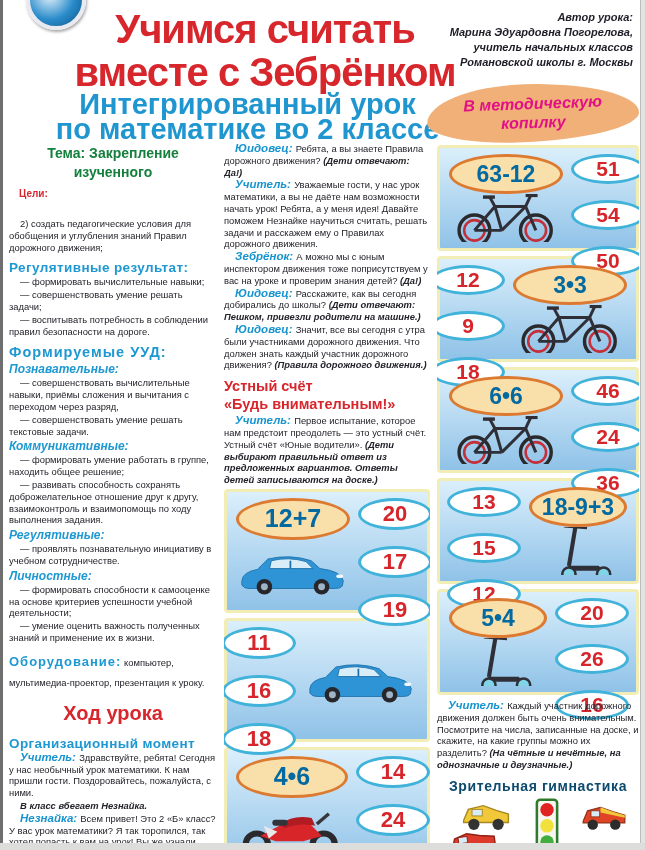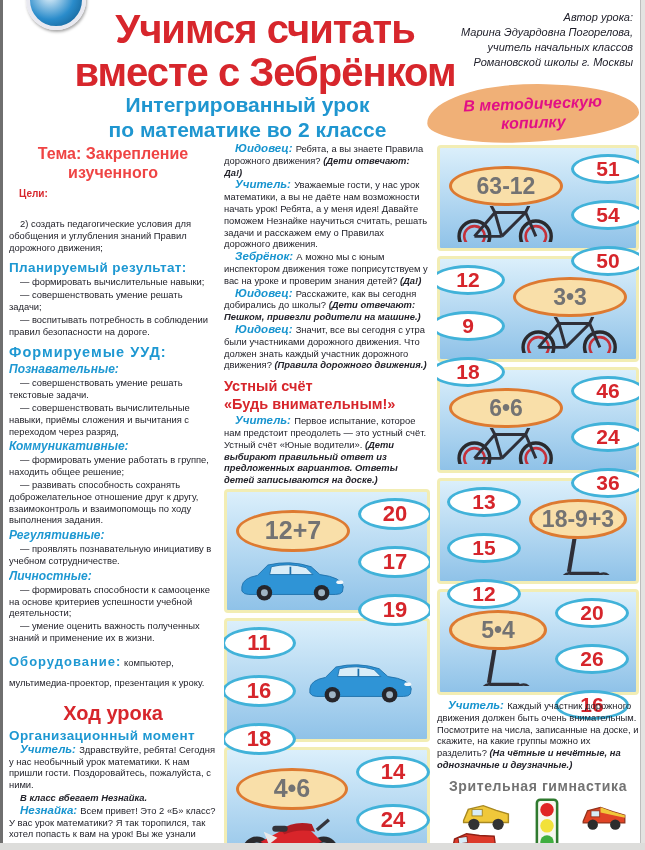--- a/index.html
+++ b/index.html
@@ -11,57 +11,57 @@
   .edge-bottom { position:absolute; left:0; right:0; bottom:0; height:7px; background:#dddddb; z-index:9; }
 
   
   .header { position:absolute; left:0; top:0; width:645px; height:140px; }
   .logo { position:absolute; left:26px; top:-30px; width:60px; height:60px; border-radius:50%;
           background:radial-gradient(circle at 38% 40%, #eaf5fc, #2a8ccb 55%, #0b507f);
           border:4px solid #e9e9f0; box-shadow:1px 2px 3px rgba(0,0,0,.35); }
   .title { position:absolute; left:50px; top:8px; width:430px; text-align:center;
            color:#d7262c; font-weight:800; font-size:40px; line-height:43px; letter-spacing:-1px; }
   .author { position:absolute; right:12px; top:10px; width:225px; text-align:right;
-            font-style:italic; font-weight:normal; font-size:11px; line-height:15px; color:#1d1d28; }
+            font-style:italic; font-weight:bold; font-size:11px; line-height:15px; color:#1d1d28; }
   .subtitle { position:absolute; left:55px; top:92px; width:385px; text-align:center;
-              color:#1f96d0; font-weight:800; font-size:21px; line-height:25px; }
+              color:#1f96d0; font-weight:800; font-size:29px; line-height:25px; }
   .badge { position:absolute; right:6px; top:84px; width:212px; height:58px;
            background:#f0b077; border-radius:46% 54% 58% 42% / 62% 55% 45% 38%;
            transform:rotate(-2deg); display:flex; align-items:center; justify-content:center; }
   .badge-inner { color:#e20f86; font-weight:800; font-style:italic; font-size:16px; line-height:19px; text-align:center; }
 
   
   .cols { position:absolute; left:0; right:0; top:140px; bottom:0; display:grid;
           grid-template-columns:208px 206px 202px; gap:7px; padding:0 9px; overflow:hidden; }
   .col { overflow:hidden; }
 
-  h2.red-center { color:#ef4444; font-size:16px; line-height:19px; text-align:center; margin:4px 0 6px; font-weight:800; }
+  h2.red-center { color:#15803d; font-size:14px; line-height:19px; text-align:center; margin:4px 0 6px; font-weight:800; }
   h3.red { color:#d7262c; font-size:10px; margin:6px 0 19px; font-weight:800;padding-left:10px; }
   h3.blue { color:#1e98d2; font-size:13.5px; margin:7px 0 1px; font-weight:800; letter-spacing:.4px; }
   h3.blue.sp { letter-spacing:1px; font-size:14.5px; }
   h4.blue-i { color:#1e98d2; font-size:12px; font-style:italic; font-weight:800; margin:2px 0 0; }
-  .hod { color:#d7262c; font-size:20px; text-align:center; font-weight:800; margin:9px 0 3px; }
+  .hod { color:#d7262c; font-size:20px; text-align:center; font-weight:800; margin:9px 0 11px; }
   .count-head { color:#d7262c; font-size:14.5px; line-height:18px; font-weight:800; margin:6px 0 2px; }
-  .gym-head { color:#737373; font-size:14px; font-weight:800; letter-spacing:.6px; text-align:center; margin:7px 0 4px; }
+  .gym-head { color:#0c4a6e; font-size:14px; font-weight:800; letter-spacing:.6px; text-align:center; margin:7px 0 4px; }
 
   .para { font-size:9.4px; line-height:11.8px; text-indent:11px; margin:1px 0; }
   .para.stage .seg-paren, .seg-paren { font-weight:bold; font-style:italic; }
   .seg-speaker { color:#1794cf; font-weight:800; font-style:italic; font-size:11.5px; }
   .equip-label { color:#1e98d2; font-weight:800; font-size:13px; letter-spacing:1px; }
   .equip { font-size:9.4px; line-height:20px; margin-top:8px; }
 
   
   .cards { margin-top:3px; }
   .card { border:3px solid #f2edb4; border-radius:4px; padding:6px 7px;
           background:linear-gradient(#dbeffb, #8fc2e8); display:flex; gap:6px; margin-bottom:5px; }
   .card.q-right { flex-direction:row-reverse; }
   .card-main { flex:1; display:flex; flex-direction:column; align-items:center; }
   .q-oval { width:96%; height:42px; flex:none; display:flex; align-items:center; justify-content:center;
             background:#f9dfa9; border:3px solid #dd7a31; border-radius:50%;
-            color:#737373; font-weight:800; font-size:25px;margin-top:12px; }
+            color:#0369a1; font-weight:800; font-size:25px; }
   .vehicle { flex:1; display:flex; align-items:center; justify-content:center; width:100%; overflow:hidden; }
   .card-answers { width:74px; flex:none; display:flex; flex-direction:column; justify-content:space-between; gap:16px; }
   .a-oval { height:36px; flex:1; background:#fff; border:3px solid #41b2d9; border-radius:50%;
             display:flex; align-items:center; justify-content:center; color:#d6252b; font-weight:800; font-size:22px; }
   .col-middle .card { height:124px; }
   .col-right .card { height:106px; }
   .col-right .cards { margin-top:5px; }
   .col-right .q-oval { font-size:23px; height:40px; }
   .col-right .a-oval { font-size:21px; }
 
@@ -106,31 +106,31 @@
 
     <div class="col col-left">
       <h2 class="red-center">
         <span>Тема: Закрепление</span><br>
         <span>изученного</span>
       </h2>
       <h3 class="red">Цели:</h3>
       <div>
           <p class="para "><span class="seg-t">2) создать педагогические условия для обобщения и углубления знаний Правил дорожного движения;</span></p>
         </div>
-      <h3 class="blue">Планируемый результат:</h3>
+      <h3 class="blue">Регулятивные результат:</h3>
       <div>
           <p class="para "><span class="seg-t">— формировать вычислительные навыки;</span></p>
           <p class="para "><span class="seg-t">— совершенствовать умение решать задачи;</span></p>
           <p class="para "><span class="seg-t">— воспитывать потребность в соблюдении правил безопасности на дороге.</span></p>
         </div>
       <h3 class="blue sp">Формируемые УУД:</h3>
       <div id="uud">
           <h4 class="blue-i">Познавательные:</h4>
+          <p class="para "><span class="seg-t">— совершенствовать вычислительные навыки, приёмы сложения и вычитания с переходом через разряд,</span></p>
           <p class="para "><span class="seg-t">— совершенствовать умение решать текстовые задачи.</span></p>
-          <p class="para "><span class="seg-t">— совершенствовать вычислительные навыки, приёмы сложения и вычитания с переходом через разряд,</span></p>
           <h4 class="blue-i">Коммуникативные:</h4>
           <p class="para "><span class="seg-t">— формировать умение работать в группе, находить общее решение;</span></p>
           <p class="para "><span class="seg-t">— развивать способность сохранять доброжелательное отношение друг к другу, взаимоконтроль и взаимопомощь по ходу выполнения задания.</span></p>
           <h4 class="blue-i">Регулятивные:</h4>
           <p class="para "><span class="seg-t">— проявлять познавательную инициативу в учебном сотрудничестве.</span></p>
           <h4 class="blue-i">Личностные:</h4>
           <p class="para "><span class="seg-t">— формировать способности к самооценке на основе критериев успешности учебной деятельности;</span></p>
           <p class="para "><span class="seg-t">— умение оценить важность полученных знаний и применение их в жизни.</span></p>
         </div>
       <p class="equip">

